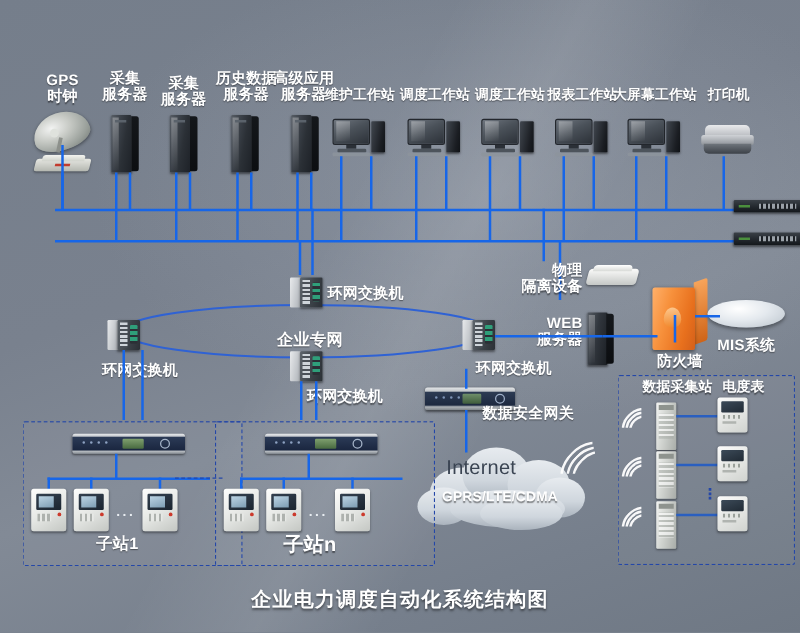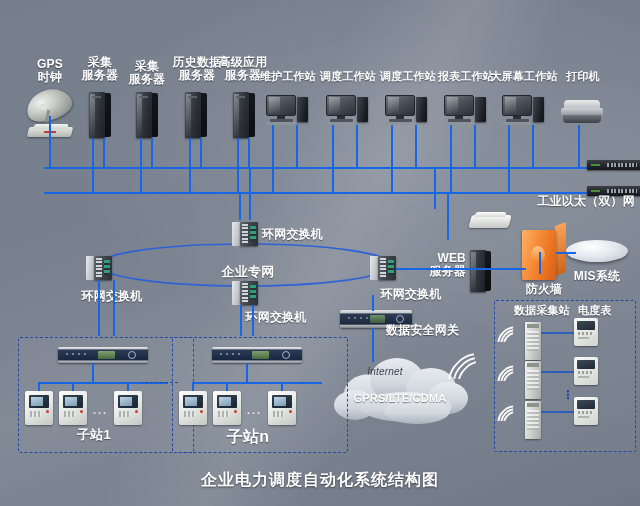--- a/index.html
+++ b/index.html
@@ -372,21 +372,20 @@
   <div class="dev rack" style="left:587px;top:160px;">
     <div class="f"></div>
       <div class="p"></div>
       <div class="led"></div>
   </div>
   <div class="dev rack" style="left:587px;top:186px;">
     <div class="f"></div>
       <div class="p"></div>
       <div class="led"></div>
   </div>
-  <div class="lbl r" style="left:430px;top:195px;width:205px;font-size:12px;">工业以太（双）网</div>
 
   <div class="wire v" style="left:239px;top:192px;height:28px;"></div>
   <div class="wire v" style="left:249px;top:167px;height:53px;"></div>
   <div class="wire v" style="left:434px;top:167px;height:42px;"></div>
   <div class="wire v" style="left:447px;top:192px;height:48px;"></div>
 
   <svg style="position:absolute;left:0;top:0;width:640px;height:506px;pointer-events:none;">
     <ellipse cx="245" cy="265" rx="147" ry="21" fill="none" stroke="#2f62d4" stroke-width="1.6"></ellipse>
   </svg>
 
@@ -426,20 +425,22 @@
 
   <div class="wire v" style="left:98px;top:280px;height:56px;"></div>
   <div class="wire v" style="left:113px;top:280px;height:56px;"></div>
   <div class="wire v" style="left:240px;top:305px;height:31px;"></div>
   <div class="wire v" style="left:252px;top:305px;height:31px;"></div>
 
   <div class="dev iso" style="left:470px;top:212px;">
     <div class="b"></div>
       <div class="t"></div>
   </div>
+  <div class="lbl r" style="left:404px;top:210px;width:62px;font-size:12px;">物理
+隔离设备</div>
 
   <div class="dev wsrv" style="left:470px;top:250px;">
     <div class="b"></div>
       <div class="g"></div>
       <div class="s"></div>
   </div>
   <div class="lbl r" style="left:404px;top:252px;width:62px;font-size:12px;">WEB
 服务器</div>
 
   <div class="dev fw" style="left:522px;top:224px;">
@@ -475,21 +476,21 @@
 
   <div class="cloud" style="left:330px;top:352px;">
     <i style="left:14px;top:22px;width:52px;height:40px;"></i>
     <i style="left:40px;top:6px;width:54px;height:44px;"></i>
     <i style="left:76px;top:16px;width:50px;height:40px;"></i>
     <i style="left:98px;top:30px;width:40px;height:32px;"></i>
     <i style="left:4px;top:38px;width:42px;height:30px;"></i>
     <i style="left:30px;top:40px;width:92px;height:30px;"></i>
     <i style="left:54px;top:46px;width:66px;height:26px;"></i>
   </div>
-  <div class="lbl c" style="left:385px;top:366px;font-size:10px;font-weight:normal;color:#3a4452;text-shadow:none;font-style:italic;">Internet</div>
+  <div class="lbl c" style="left:385px;top:366px;font-size:16px;font-weight:normal;color:#3a4452;text-shadow:none;">Internet</div>
   <div class="lbl c" style="left:400px;top:392px;font-size:11px;color:#ffffff;">GPRS/LTE/CDMA</div>
 
   <div class="wifi" style="left:462px;top:352px;width:26px;height:40px;">
     <span style="left:0px;top:6px;width:14px;height:28px;"></span>
     <span style="left:-5px;top:2px;width:22px;height:36px;"></span>
     <span style="left:-10px;top:-2px;width:30px;height:44px;"></span>
   </div>
 
   <div class="dashbox" style="left:18px;top:337px;width:174px;height:114px;"></div>
   <div class="dev sub" style="left:58px;top:347px;">

